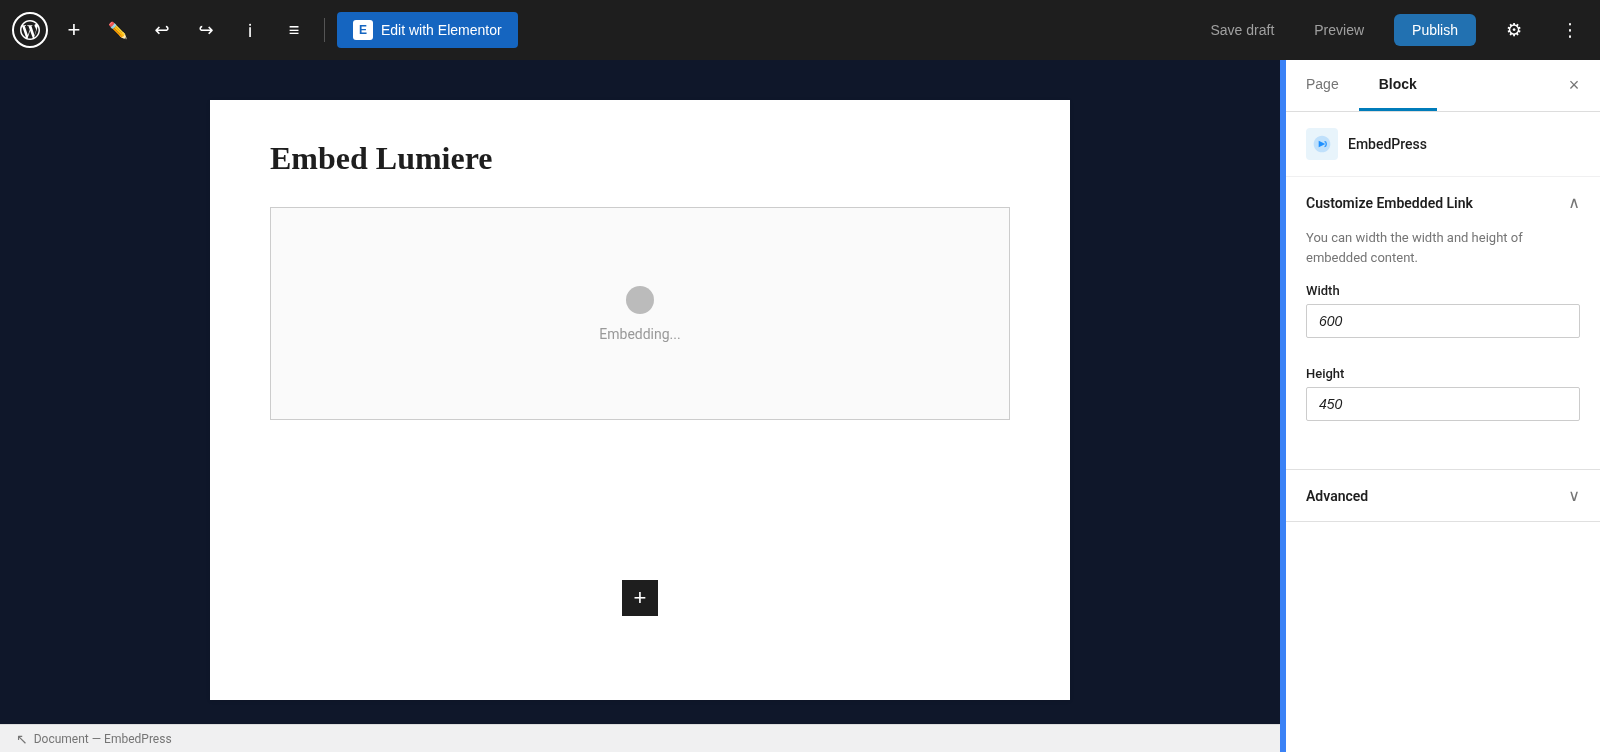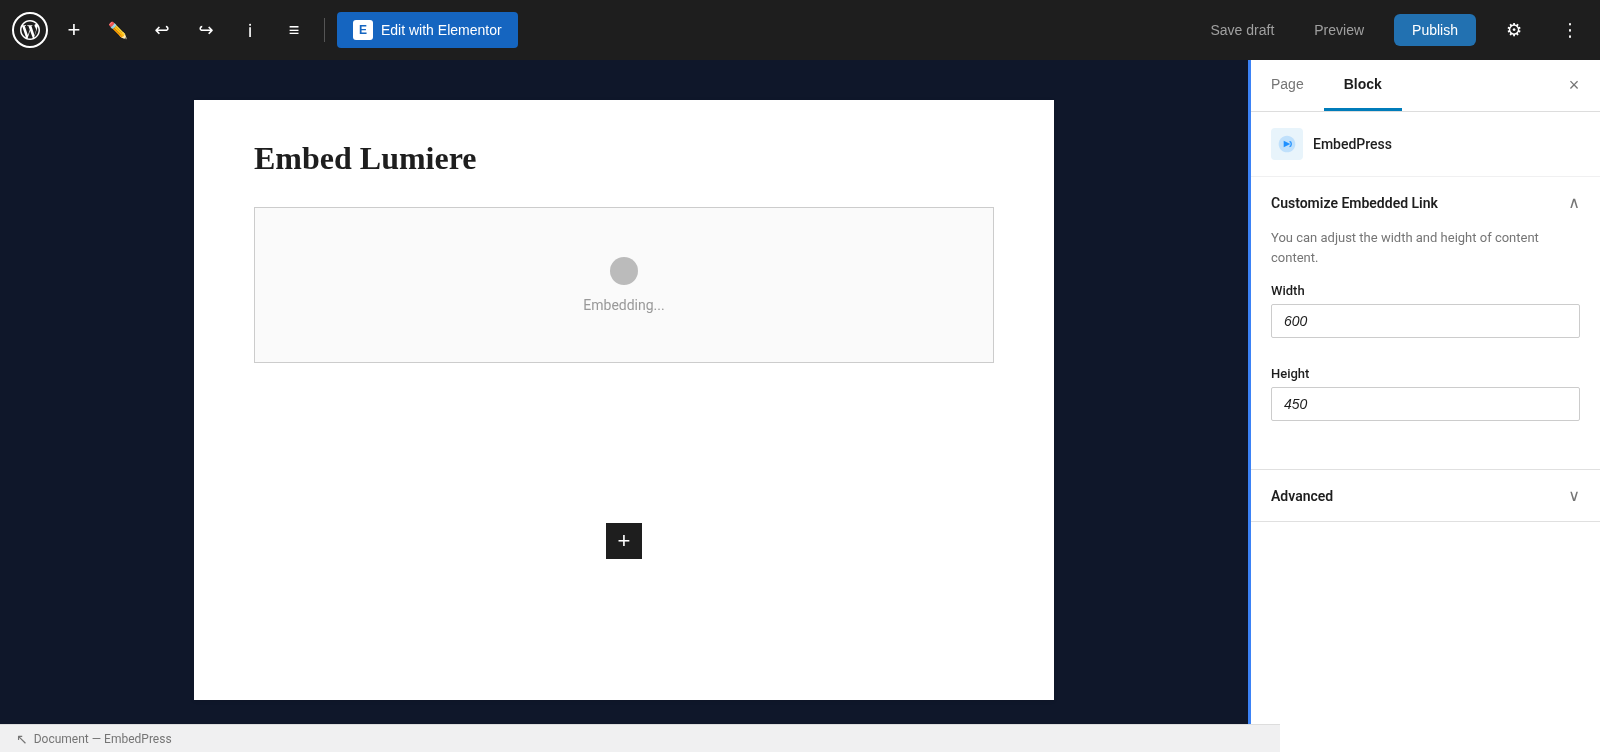--- a/index.html
+++ b/index.html
@@ -130,21 +130,21 @@
     .page-title {
       font-family: Georgia, serif;
       font-size: 32px;
       font-weight: 700;
       color: #1e1e1e;
       margin-bottom: 30px;
     }
     .embed-block {
       border: 1px solid #ccc;
       background: #fafafa;
-      height: 156px;
+      height: 213px;
       display: flex;
       flex-direction: column;
       align-items: center;
       justify-content: center;
       gap: 12px;
       position: relative;
     }
     .embed-spinner {
       width: 28px; height: 28px;
       border-radius: 50%;
@@ -182,23 +182,23 @@
       padding: 0 16px;
       font-size: 12px;
       color: #757575;
       gap: 6px;
       z-index: 50;
     }
     .cursor-icon { font-size: 14px; }
 
     
     .sidebar {
-      width: 352px;
+      width: 320px;
       background: #fff;
-      border-left: 3px solid #3b82f6;
+      border-left: 6px solid #3b82f6;
       display: flex;
       flex-direction: column;
       flex-shrink: 0;
       overflow-y: auto;
     }
     .sidebar-header {
       display: flex;
       align-items: center;
       border-bottom: 1px solid #ddd;
       padding: 0;
@@ -409,21 +409,21 @@
       </div>
       <span class="plugin-name">EmbedPress</span>
     </div>
 
     <div class="sidebar-section">
       <div class="sidebar-section-header">
         <span class="sidebar-section-title">Customize Embedded Link</span>
         <span class="sidebar-section-chevron">∧</span>
       </div>
       <div class="sidebar-section-content">
-        <p class="sidebar-description">You can adjust the width and height of content content.</p>
+        <p class="sidebar-description">You can width the width and height of embedded content.</p>
 
         <div>
           <div class="field-label">Width</div>
           <input class="field-input" type="text" value="600" style="">
         </div>
 
         <div>
           <div class="field-label">Height</div>
           <input class="field-input" type="text" value="450" style="">
         </div>

